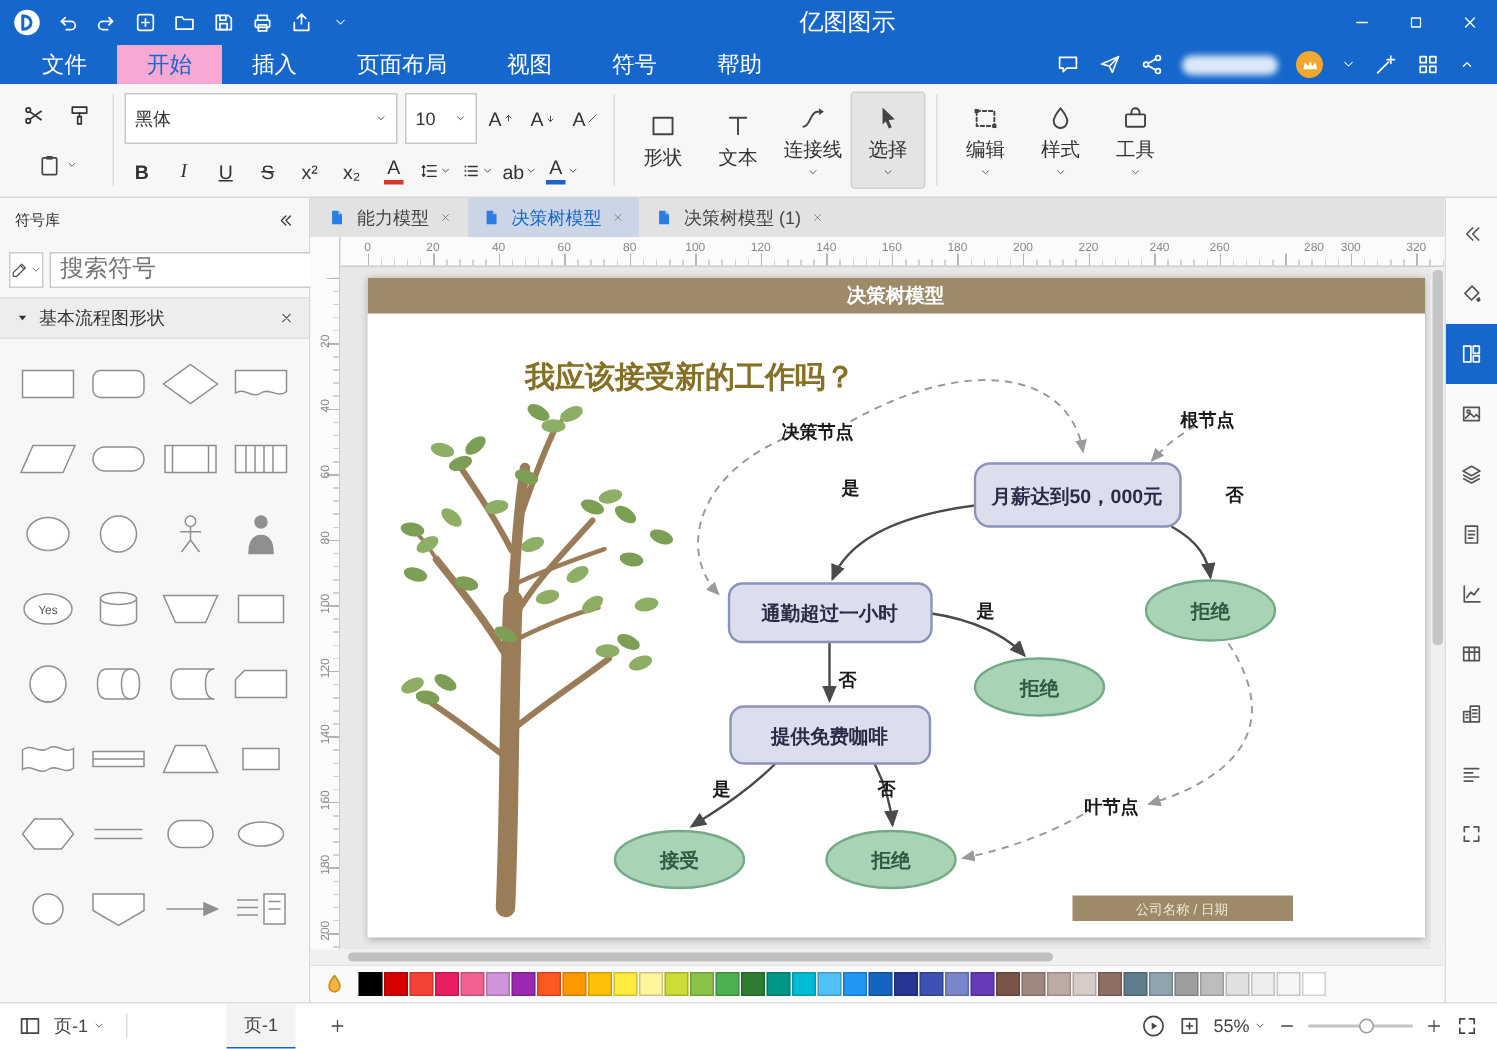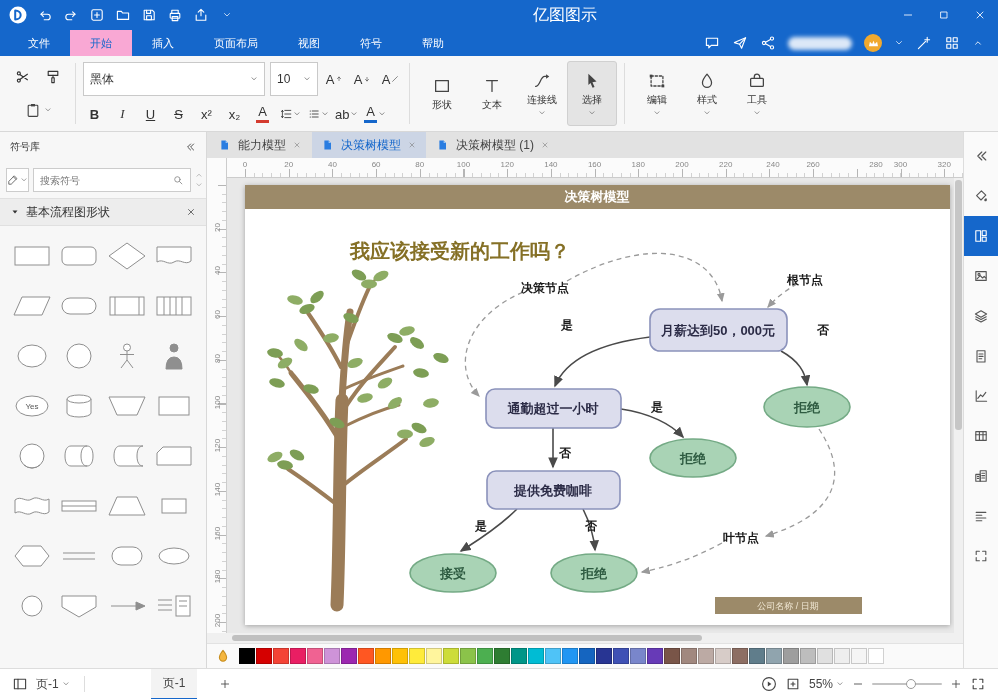--- a/index.html
+++ b/index.html
@@ -9,21 +9,21 @@
 .ic{width:16px;height:16px;stroke:currentColor;fill:none;stroke-width:1.4;stroke-linecap:round;stroke-linejoin:round;display:block;}
 .ic.s12{width:12px;height:12px}.ic.s10{width:10px;height:10px}.ic.s20{width:20px;height:20px}.ic.s8{width:8px;height:8px}
 
 .titlebar{height:30px;background:#1567cb;display:flex;align-items:center;color:#fff;padding-left:6px;flex:0 0 30px;}
 .tb-btn{width:26px;height:26px;display:flex;align-items:center;justify-content:center;border-radius:3px;color:#fff;}
 .logo{width:24px;height:24px;display:flex;align-items:center;justify-content:center;margin-right:2px;}
 .tb-title{flex:1;text-align:center;font-size:16px;color:#fff;}
 .win-btn{width:36px;height:30px;display:flex;align-items:center;justify-content:center;color:#fff;}
 
 .menubar{height:26px;background:#1567cb;display:flex;align-items:stretch;color:#fff;flex:0 0 26px;padding-left:8px;}
-.menu-item{padding:0 20px;font-size:11px;display:flex;align-items:center;color:#fff;}
+.menu-item{padding:0 20px;font-size:15px;display:flex;align-items:center;color:#fff;}
 .menu-item.active{background:#f9a8d4;color:#1567cb;}
 .menu-right{margin-left:auto;display:flex;align-items:center;gap:12px;padding-right:14px;}
 .user-pill{width:64px;height:13px;border-radius:7px;background:rgba(255,255,255,.85);filter:blur(2px);}
 .vip{width:18px;height:18px;border-radius:50%;background:#f0a92e;display:flex;align-items:center;justify-content:center;}
 
 .toolbar{height:76px;background:#f7f7f7;border-bottom:1px solid #d8d8d8;display:flex;align-items:stretch;padding:5px 8px;flex:0 0 76px;color:#444;}
 .tb-sep{width:1px;background:#ddd;margin:2px 7px;}
 .clip-cluster{display:grid;grid-template-columns:30px 30px;grid-template-rows:1fr 1fr;align-items:center;justify-items:center;}
 .clip-paste{grid-column:1 / span 2;display:flex;align-items:center;gap:3px;}
 .font-cluster{display:flex;flex-direction:column;justify-content:space-between;padding:1px 0;}
@@ -31,30 +31,30 @@
 .select-box{height:23px;border:1px solid #c9c9c9;background:#fff;display:flex;align-items:center;padding:16px 6px;justify-content:space-between;color:#333;}
 .font-family-box{width:182px;}
 .font-size-box{width:48px;}
 .fmt-btn{min-width:23px;height:22px;display:flex;align-items:center;justify-content:center;font-size:13px;border-radius:2px;color:#333;gap:1px;}
 .fmt-b{font-weight:bold}.fmt-i{font-style:italic;font-family:"Liberation Serif",serif}
 .fmt-u{text-decoration:underline}.fmt-s{text-decoration:line-through}
 .stack{display:flex;flex-direction:column;align-items:center;line-height:1;}
 .cbar{width:13px;height:3px;background:#d43b2f;margin-top:2px;}
 .cbar.blue{background:#1567cb;}
 .big-btn{width:50px;display:flex;flex-direction:column;align-items:center;justify-content:center;gap:2px;border-radius:3px;padding:2px 0;color:#444;}
-.big-btn .lbl{font-size:10px;color:#333;}
+.big-btn .lbl{font-size:13px;color:#333;}
 .big-btn.active{background:#e4e4e4;border:1px solid #d0d0d0;}
 
 .main{flex:1;display:flex;min-height:0;}
 .left-panel{width:207px;background:#f7f7f7;border-right:1px solid #d8d8d8;display:flex;flex-direction:column;flex:0 0 207px;}
 .panel-header{height:30px;display:flex;align-items:center;justify-content:space-between;padding:0 10px;font-size:10px;color:#333;}
 .search-row{height:36px;display:flex;align-items:center;gap:4px;padding:0 6px;}
 .lib-btn{width:30px;height:24px;border:1px solid #ccc;background:#fff;display:flex;align-items:center;justify-content:center;gap:1px;color:#555;}
 .search-box{flex:1;height:24px;border:1px solid #ccc;background:#fff;display:flex;align-items:center;padding:0 6px;color:#888;}
-.search-box input{border:none;outline:none;flex:1;font-size:10px;color:#ec4899;min-width:0;background:transparent;}
+.search-box input{border:none;outline:none;flex:1;font-size:16px;color:#ec4899;min-width:0;background:transparent;}
 .mini-scroll{display:flex;flex-direction:column;gap:2px;color:#888;align-items:center;width:12px;}
 .section-row{height:28px;background:#ededed;border-top:1px solid #e0e0e0;border-bottom:1px solid #e0e0e0;display:flex;align-items:center;gap:6px;padding:0 10px;color:#333;}
 .section-row .title{flex:1;font-size:12px;}
 .shape-grid{flex:1;display:grid;grid-template-columns:repeat(4,1fr);grid-auto-rows:44px;row-gap:6px;column-gap:4px;padding:8px 10px;overflow:hidden;}
 .shape-cell{display:flex;align-items:center;justify-content:center;}
 .shape-cell svg{width:40px;height:30px;stroke:#8f8f8f;fill:#fff;stroke-width:1;}
 
 .center-col{flex:1;display:flex;flex-direction:column;min-width:0;}
 .tabbar{height:26px;background:#e2e2e2;display:flex;align-items:stretch;padding-left:2px;gap:1px;flex:0 0 26px;}
 .doc-tab{display:flex;align-items:center;gap:7px;padding:0 10px;font-size:12px;color:#444;}

